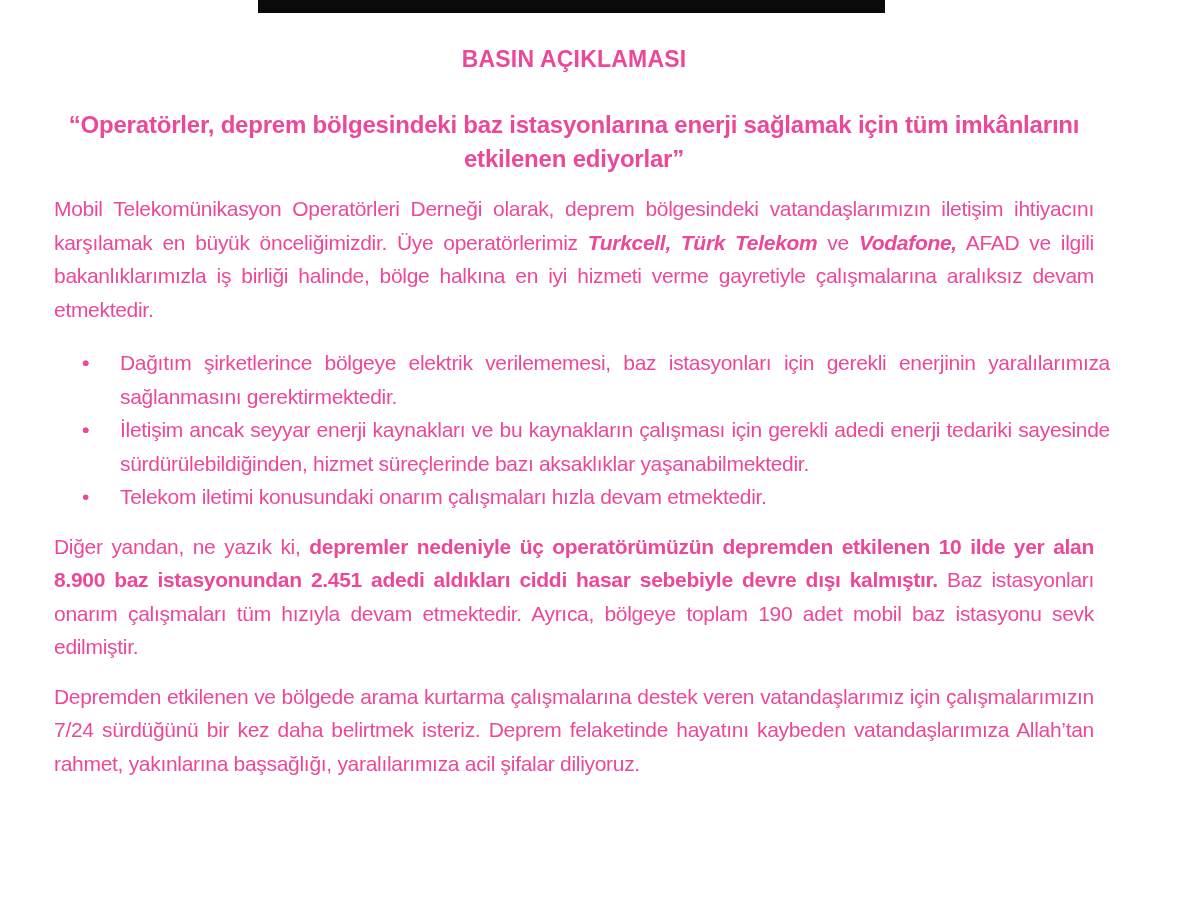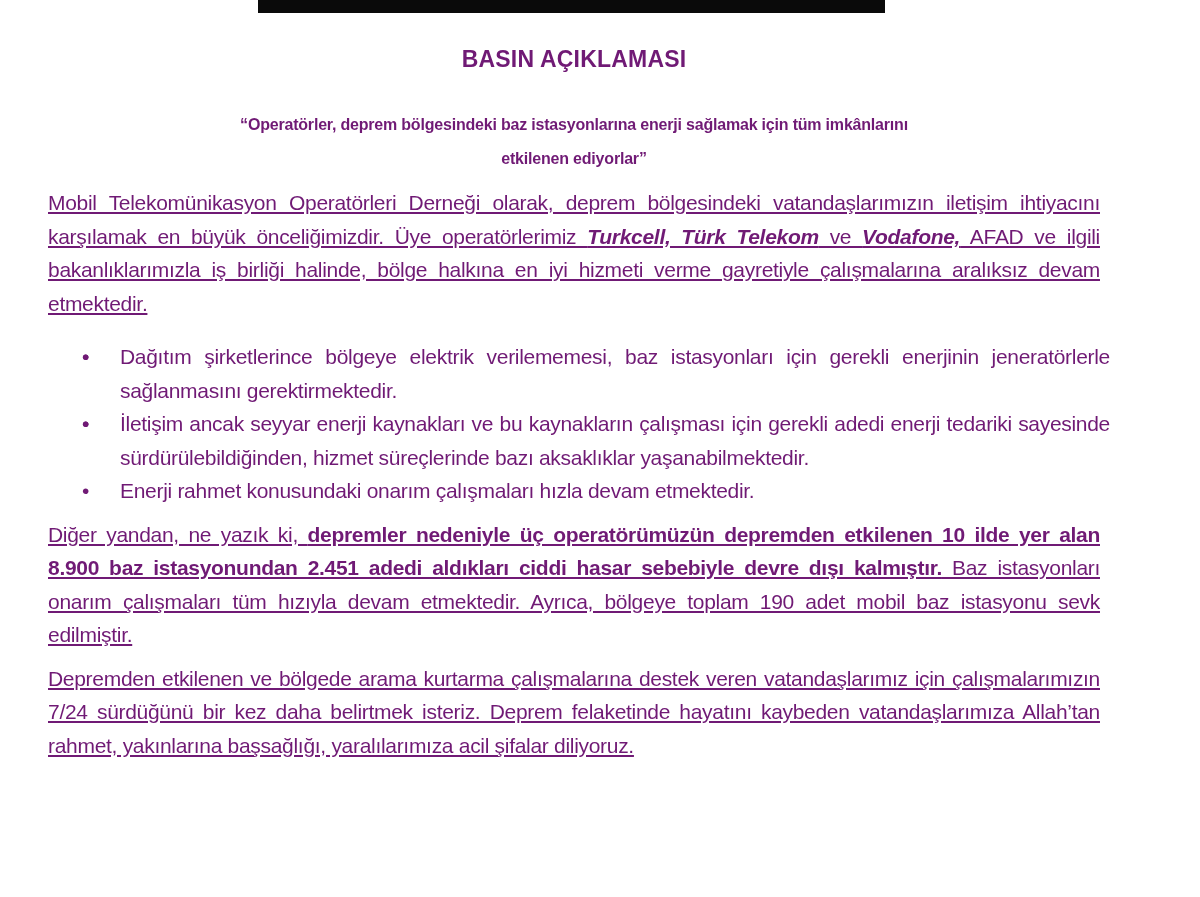--- a/index.html
+++ b/index.html
@@ -8,21 +8,21 @@
     padding: 0;
     background: #ffffff;
   }
   .page {
     position: relative;
     width: 1181px;
     height: 897px;
     background: #ffffff;
     overflow: hidden;
     font-family: "Liberation Sans", "DejaVu Sans", sans-serif;
-    color: #701a75;
+    color: #ec4899;
   }
   .redaction-bar {
     position: absolute;
     left: 258px;
     top: 0;
     width: 627px;
     height: 13px;
     background: #0a0a0a;
   }
   .content {
@@ -34,34 +34,33 @@
   .doc-title {
     margin: 46px 0 0 0;
     text-align: center;
     font-size: 23px;
     font-weight: bold;
     letter-spacing: 0.2px;
   }
   .doc-subtitle {
     margin: 35px 0 0 0;
     text-align: center;
-    font-size: 16px;
+    font-size: 24px;
     font-weight: bold;
     line-height: 34px;
     letter-spacing: -0.2px;
   }
   .body-text {
     font-size: 21px;
     line-height: 33.5px;
     letter-spacing: -0.3px;
     text-align: justify;
   }
   p.body-text {
-    margin: 10px;
-    text-decoration: underline;
+    margin: 16px;
   }
   .para-1 { margin-top: 24px; }
   .para-2 { margin-top: 26px; }
   .para-3 { margin-top: 27px; }
   ul.bullet-list {
     list-style: none;
     margin: 20px 0 0 0;
     padding: 0;
   }
   ul.bullet-list li {
@@ -86,24 +85,24 @@
   <div class="content">
 
     <h1 class="doc-title">BASIN AÇIKLAMASI</h1>
 
     <h2 class="doc-subtitle"><span>“Operatörler, deprem bölgesindeki baz istasyonlarına enerji sağlamak için tüm imkânlarını</span><br><span>etkilenen ediyorlar”</span></h2>
 
     <p class="body-text para-1"><span>Mobil Telekomünikasyon Operatörleri Derneği olarak, deprem bölgesindeki vatandaşlarımızın iletişim ihtiyacını karşılamak en büyük önceliğimizdir. Üye operatörlerimiz </span><span class="bi">Turkcell, Türk Telekom</span><span> ve </span><span class="bi">Vodafone,</span><span> AFAD ve ilgili bakanlıklarımızla iş birliği halinde, bölge halkına en iyi hizmeti verme gayretiyle çalışmalarına aralıksız devam etmektedir.</span></p>
 
     <ul class="bullet-list">
       <li class="body-text"><span class="bullet-dot">•</span></li>
-      <li class="body-text"><span class="bullet-dot">•</span><span>Dağıtım şirketlerince bölgeye elektrik verilememesi, baz istasyonları için gerekli enerjinin jeneratörlerle sağlanmasını gerektirmektedir.</span></li>
+      <li class="body-text"><span class="bullet-dot">•</span><span>Dağıtım şirketlerince bölgeye elektrik verilememesi, baz istasyonları için gerekli enerjinin yaralılarımıza sağlanmasını gerektirmektedir.</span></li>
       <li class="body-text"><span class="bullet-dot">•</span></li>
       <li class="body-text"><span class="bullet-dot">•</span><span>İletişim ancak seyyar enerji kaynakları ve bu kaynakların çalışması için gerekli adedi enerji tedariki sayesinde sürdürülebildiğinden, hizmet süreçlerinde bazı aksaklıklar yaşanabilmektedir.</span></li>
-      <li class="body-text"><span class="bullet-dot">•</span><span>Enerji rahmet konusundaki onarım çalışmaları hızla devam etmektedir.</span></li>
+      <li class="body-text"><span class="bullet-dot">•</span><span>Telekom iletimi konusundaki onarım çalışmaları hızla devam etmektedir.</span></li>
     </ul>
 
     <p class="body-text para-2"><span>Diğer yandan, ne yazık ki, </span><span class="b">depremler nedeniyle üç operatörümüzün depremden etkilenen 10 ilde yer alan 8.900 baz istasyonundan 2.451 adedi aldıkları ciddi hasar sebebiyle devre dışı kalmıştır.</span><span> Baz istasyonları onarım çalışmaları tüm hızıyla devam etmektedir. Ayrıca, bölgeye toplam 190 adet mobil baz istasyonu sevk edilmiştir.</span></p>
 
     <p class="body-text para-3"><span>Depremden etkilenen ve bölgede arama kurtarma çalışmalarına destek veren vatandaşlarımız için çalışmalarımızın 7/24 sürdüğünü bir kez daha belirtmek isteriz. Deprem felaketinde hayatını kaybeden vatandaşlarımıza Allah’tan rahmet, yakınlarına başsağlığı, yaralılarımıza acil şifalar diliyoruz.</span></p>
 
   </div>
 </div>
 
 </body></html>

